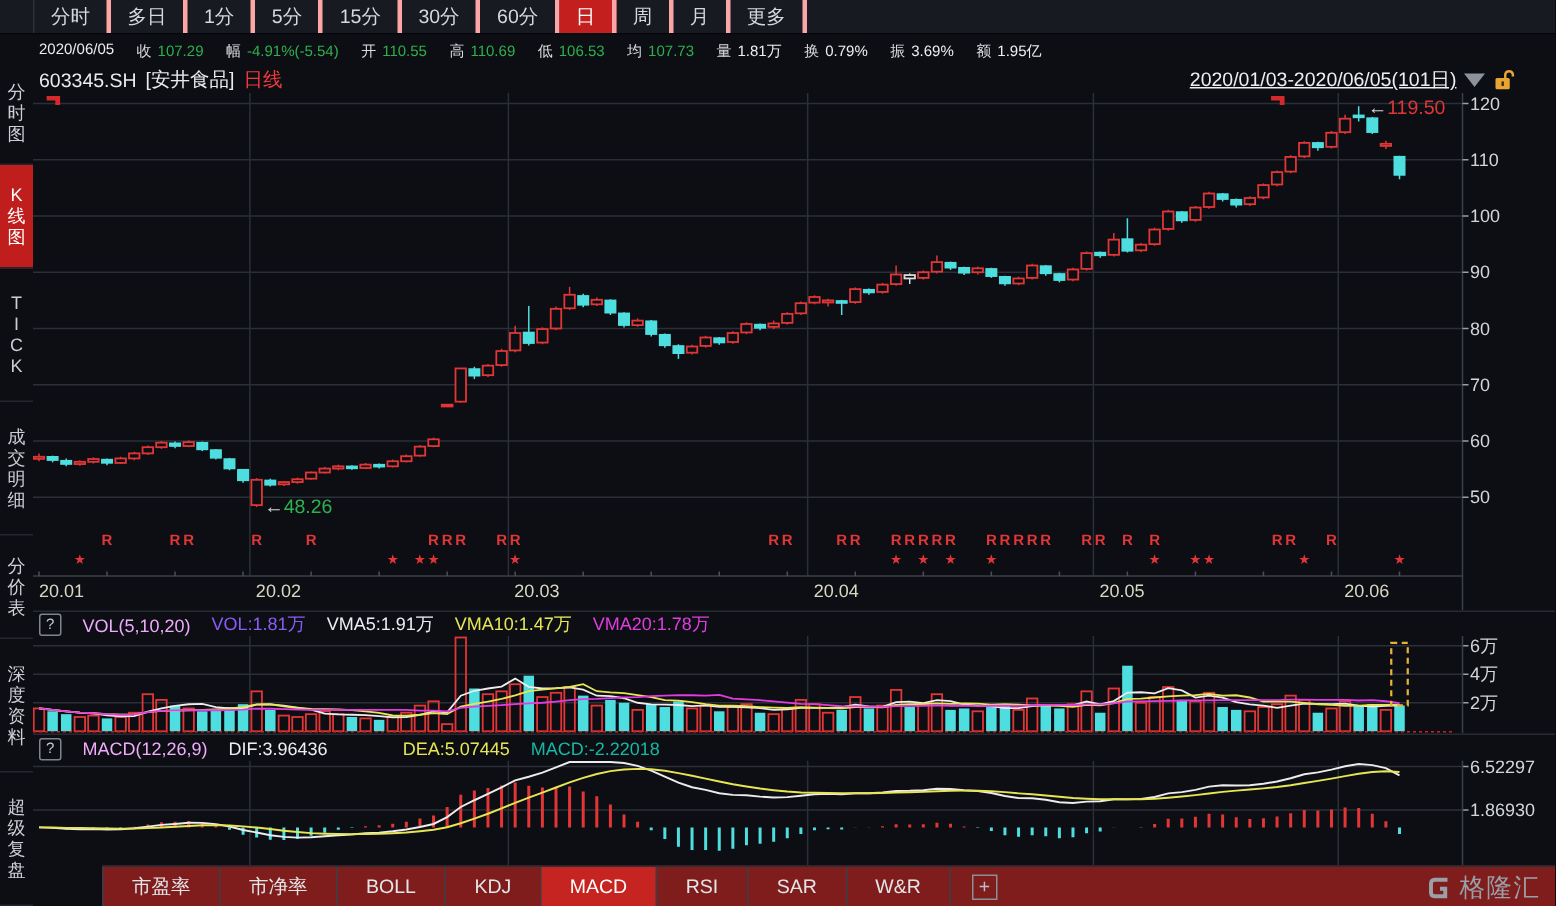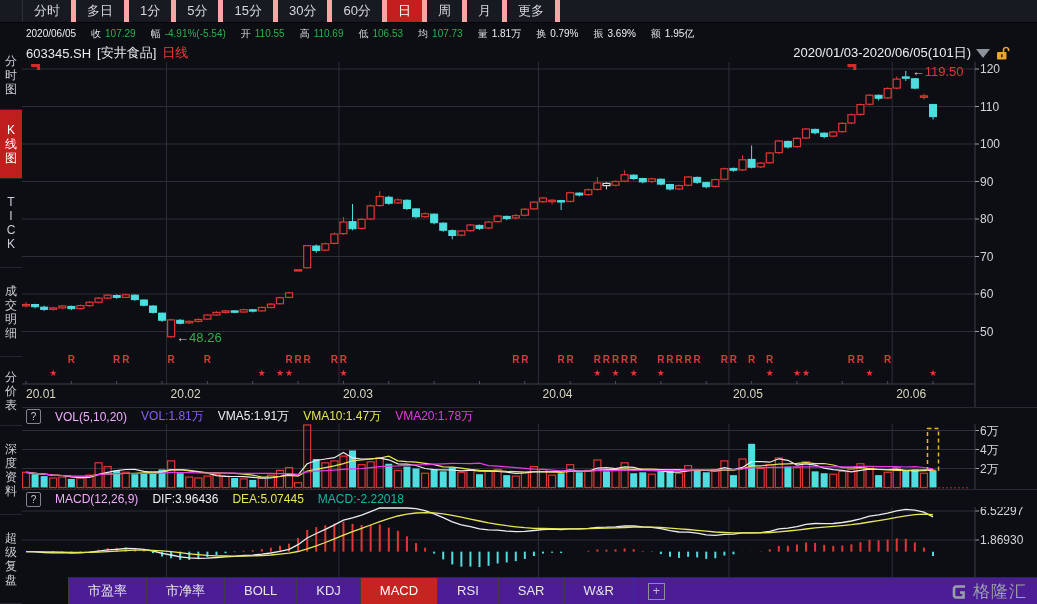--- a/index.html
+++ b/index.html
@@ -3,53 +3,53 @@
 <meta charset="utf-8">
 <style>
   html,body{margin:0;padding:0;background:#06070a;}
   .app{position:relative;width:1037px;height:604px;background:#0c0e13;overflow:hidden;
        font-family:"Liberation Sans","DejaVu Sans",sans-serif;-webkit-font-smoothing:antialiased;}
   
   .topbar{position:absolute;top:0;left:0;right:0;height:22px;background:#171a20;display:flex;border-bottom:1px solid #04050a;}
   .tb-corner{width:22px;border-right:1px solid #2c3038;}
   .menu-left,.menu-right{display:flex;}
   .menu-right{margin-left:auto;}
-  .menu-item{padding:0 11px;line-height:21px;font-size:13px;color:#d6d8dc;border-right:5px solid #fca5a5;white-space:nowrap;position:relative;cursor:default;text-align:center;}
+  .menu-item{padding:0 11px;line-height:21px;font-size:13px;color:#d6d8dc;border-right:3px solid #fca5a5;white-space:nowrap;position:relative;cursor:default;text-align:center;}
   .menu-item.sel{background:#c41f1f;color:#fff;}
   .menu-item .dot{position:absolute;top:2px;right:3px;width:5px;height:5px;border-radius:50%;background:#ff3b30;}
   .menu-item .arr{font-size:9px;color:#cfd2d6;margin-left:1px;}
   
   .infobar{position:absolute;top:23px;left:22px;right:0;height:21px;display:flex;align-items:center;gap:15px;font-size:10px;color:#dfe1e5;padding-left:4px;white-space:nowrap;overflow:hidden;}
   .q-date{color:#eceef2;}
   .q-label{color:#d9dbe0;margin-right:4px;}
   .v-green{color:#2db04e;}
   .v-white{color:#eceef2;}
   
   .sidebar{position:absolute;top:23px;left:0;width:22px;bottom:0;background:#0c0e13;display:flex;flex-direction:column;padding-top:18px;box-sizing:border-box;}
   .side-item{display:flex;flex-direction:column;align-items:center;justify-content:center;color:#cbced4;font-size:12px;line-height:14px;border-bottom:1px solid #23262e;padding:4px 0;}
   .side-item.sel{background:#c01d1d;color:#fff;}
   .side-item span{display:block;}
   
   .main{position:absolute;left:22px;top:44px;right:0;bottom:0;}
   .chart-header{position:absolute;top:0;left:0;right:0;height:18px;display:flex;align-items:center;gap:6px;padding-left:4px;font-size:13px;color:#e8eaee;}
   .ch-period{color:#f23b3b;}
   .ch-right{margin-left:auto;display:flex;align-items:center;gap:5px;margin-right:26px;}
-  .range{color:#eceef2;font-size:13px;}
+  .range{color:#eceef2;text-decoration:underline;font-size:13px;}
   .tri{width:0;height:0;border-left:7px solid transparent;border-right:7px solid transparent;border-top:9px solid #8d939c;}
   svg{display:block;}
   #main-chart{position:absolute;top:18px;left:0;}
   .panel-header{position:absolute;left:0;right:0;height:17px;border-top:1px solid #262a32;display:flex;align-items:center;gap:14px;font-size:12px;padding-left:4px;white-space:nowrap;}
   #vol-header{top:363px;}
   #macd-header{top:445px;height:18px;}
   .help-box{width:13px;height:13px;border:1px solid #80858d;color:#c5c8cd;font-size:10px;line-height:13px;text-align:center;border-radius:2px;flex:none;}
   .ph-title{color:#f0abfc;}
   #vol-chart{position:absolute;top:380px;left:0;}
   #macd-chart{position:absolute;top:463px;left:0;}
   
-  .tabbar{position:absolute;top:533px;left:46px;right:0;height:27px;background:#4c1d95;border-top:1px solid #2b2f37;display:flex;align-items:stretch;}
+  .tabbar{position:absolute;top:533px;left:46px;right:0;height:27px;background:#7f1d1d;border-top:1px solid #2b2f37;display:flex;align-items:stretch;}
   .tabs{display:flex;}
   .tab{padding:0 19px;line-height:26px;font-size:13px;color:#e3e5e9;border-right:1px solid #3a3e46;white-space:nowrap;}
   .tab:first-child{border-left:1px solid #3a3e46;}
   .tab.sel{background:#c62420;color:#fff;}
   .add-tab{display:flex;align-items:center;padding:0 14px;}
   .plus-box{width:15px;height:15px;border:1px solid #8a8f98;color:#b9bec6;font-size:13px;line-height:13px;text-align:center;}
   .logo{margin-left:auto;display:flex;align-items:center;gap:5px;margin-right:10px;color:#9aa0a8;font-size:17px;font-weight:normal;letter-spacing:1px;}
 </style>
 </head>
 <body>
@@ -591,21 +591,21 @@
         <polyline points="4,48.3 13.07,49.3 22.14,50.2 31.21,51.1 40.28,51.5 49.35,52.1 58.42,52.4 67.49000000000001,52.2 76.56,50.7 85.63,49.9 94.7,49.7 103.77000000000001,49.5 112.84,49.3 121.91,48.9 130.98000000000002,48.3 140.05,47.4 149.12,45.6 158.19,45.5 167.26,46.9 176.33,48.0 185.4,48.6 194.47,48.8 203.54000000000002,49.0 212.61,49.4 221.68,50.2 230.75,51.2 239.82,53.0 248.89000000000001,53.1 257.96000000000004,52.5 267.03000000000003,51.4 276.1,52.1 285.17,47.0 294.24,45.3 303.31,43.7 312.38,41.9 321.45,39.6 330.52,36.8 339.59000000000003,35.8 348.66,34.9 357.73,34.0 366.8,32.1 375.87,36.8 384.94,37.6 394.01,38.1 403.08000000000004,39.4 412.15000000000003,40.7 421.22,42.8 430.29,43.1 439.36,44.1 448.43,45.4 457.5,46.4 466.57,46.5 475.64,46.8 484.71000000000004,47.4 493.78000000000003,47.7 502.85,48.0 511.92,47.5 520.99,47.7 530.0600000000001,48.0 539.13,48.3 548.2,47.4 557.27,47.4 566.34,47.5 575.41,46.0 584.48,45.5 593.5500000000001,45.3 602.62,44.9 611.69,45.3 620.76,45.0 629.83,45.1 638.9,45.7 647.97,45.5 657.04,45.7 666.11,46.3 675.1800000000001,46.2 684.25,46.5 693.32,47.2 702.39,45.9 711.46,46.2 720.53,44.7 729.6,41.9 738.6700000000001,41.8 747.74,41.0 756.8100000000001,40.2 765.88,39.8 774.95,39.4 784.02,38.6 793.09,39.7 802.1600000000001,39.5 811.23,41.0 820.3000000000001,43.7 829.37,43.8 838.44,43.7 847.51,44.6 856.58,45.5 865.65,45.9 874.72,46.5 883.7900000000001,46.4 892.86,46.0 901.9300000000001,45.9 911,45.8" fill="none" stroke="#e6e655" stroke-width="1.2"></polyline>
         <polyline points="4,48.3 13.07,49.3 22.14,50.2 31.21,51.1 40.28,51.5 49.35,52.1 58.42,52.4 67.49000000000001,52.2 76.56,50.7 85.63,49.9 94.7,49.6 103.77000000000001,49.5 112.84,49.5 121.91,49.5 130.98000000000002,49.4 140.05,49.1 149.12,48.4 158.19,48.5 167.26,48.7 176.33,49.0 185.4,49.2 194.47,49.2 203.54000000000002,49.2 212.61,49.2 221.68,49.3 230.75,49.3 239.82,49.3 248.89000000000001,49.3 257.96000000000004,49.7 267.03000000000003,49.7 276.1,50.3 285.17,47.9 294.24,47.1 303.31,46.6 312.38,46.1 321.45,45.4 330.52,44.9 339.59000000000003,44.5 348.66,43.7 357.73,42.7 366.8,42.1 375.87,41.9 384.94,41.4 394.01,40.9 403.08000000000004,40.7 412.15000000000003,40.1 421.22,39.8 430.29,39.4 439.36,39.5 448.43,39.7 457.5,39.2 466.57,41.7 475.64,42.2 484.71000000000004,42.8 493.78000000000003,43.6 502.85,44.4 511.92,45.2 520.99,45.4 530.0600000000001,46.1 539.13,46.8 548.2,46.9 557.27,47.0 566.34,47.2 575.41,46.7 584.48,46.6 593.5500000000001,46.6 602.62,46.2 611.69,46.5 620.76,46.5 629.83,46.7 638.9,46.5 647.97,46.4 657.04,46.6 666.11,46.2 675.1800000000001,45.9 684.25,45.9 693.32,46.0 702.39,45.6 711.46,45.6 720.53,44.9 729.6,43.8 738.6700000000001,43.6 747.74,43.4 756.8100000000001,43.3 765.88,43.0 774.95,42.9 784.02,42.9 793.09,42.8 802.1600000000001,42.8 811.23,42.8 820.3000000000001,42.8 829.37,42.8 838.44,42.4 847.51,42.4 856.58,42.6 865.65,42.6 874.72,42.6 883.7900000000001,43.0 892.86,42.7 901.9300000000001,43.5 911,44.8" fill="none" stroke="#e13ce1" stroke-width="1.2"></polyline>
         <rect x="905.5" y="4.5" width="11" height="41.805" fill="none" stroke="#e8b23a" stroke-width="1.5" stroke-dasharray="4,3"></rect>
         <line x1="0" y1="63.8" x2="947" y2="63.8" stroke="#c22" stroke-width="1" stroke-dasharray="2,2"></line>
       </svg>
 
     <div class="panel-header" id="macd-header">
       <span class="help-box">?</span>
       <span class="ph-title">MACD(12,26,9)</span>
     <span style="color: rgb(236, 238, 242);">DIF:3.96436</span>
-        <span style="color: rgb(230, 230, 85);">DEA:5.07445</span>
+        <span style="color: rgb(230, 230, 85); margin-left: 36px;">DEA:5.07445</span>
         <span style="color: #14b8a6;">MACD:-2.22018</span>
       </div>
     <svg id="macd-chart" width="1015" height="70">
         <line x1="0" y1="4" x2="953" y2="4" stroke="#2a2f38"></line>
         <line x1="953" y1="4" x2="957" y2="4" stroke="#9aa0a8"></line>
         <text x="958" y="8" fill="#d2d5da" font-size="12">6.52297</text>
         <line x1="0" y1="32.9923641" x2="953" y2="32.9923641" stroke="#2a2f38"></line>
         <line x1="953" y1="32.9923641" x2="957" y2="32.9923641" stroke="#9aa0a8"></line>
         <text x="958" y="36.9923641" fill="#d2d5da" font-size="12">1.86930</text>
         <line x1="144.585" y1="0" x2="144.585" y2="70" stroke="#2a2f38"></line>

